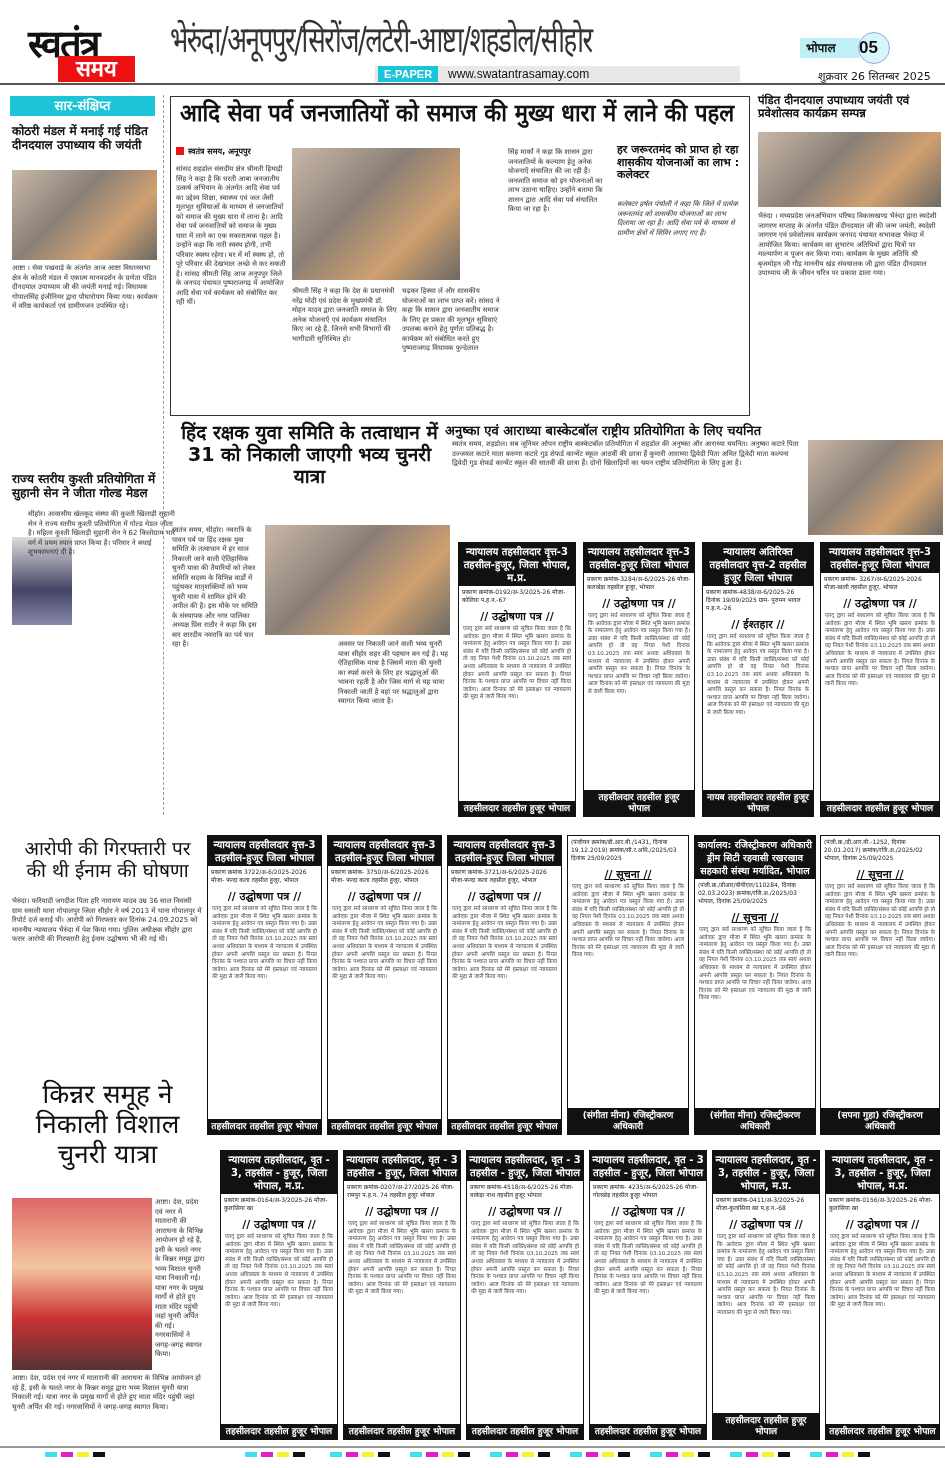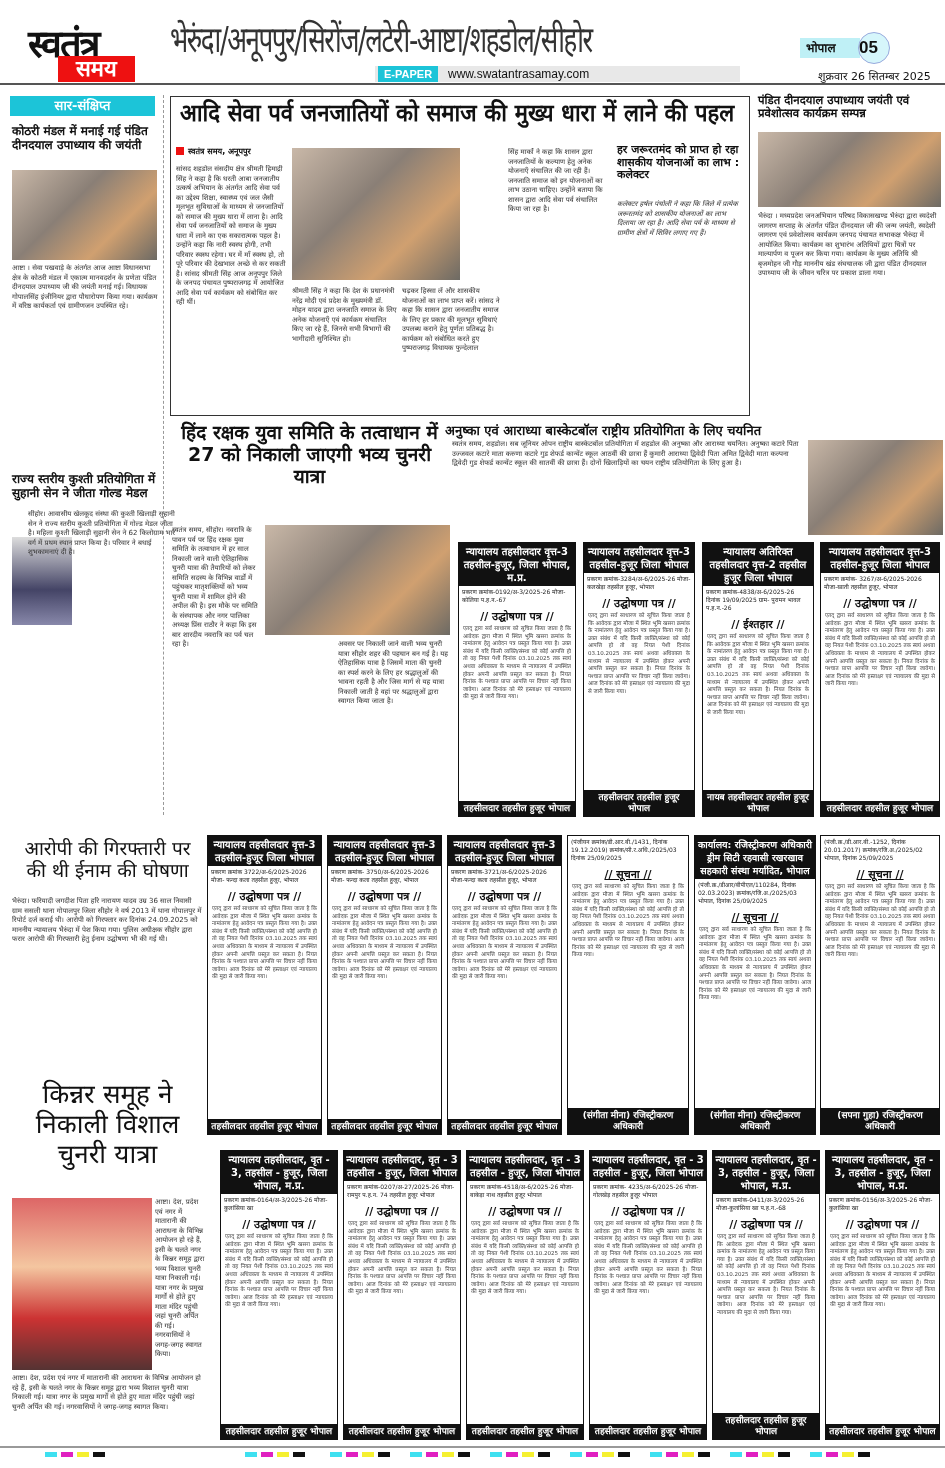--- a/index.html
+++ b/index.html
@@ -62,21 +62,21 @@
 <div class="abs txt" style="left:292px;top:287px;width:105px;height:125px">श्रीमती सिंह ने कहा कि देश के प्रधानमंत्री नरेंद्र मोदी एवं प्रदेश के मुख्यमंत्री डॉ. मोहन यादव द्वारा जनजाति समाज के लिए अनेक योजनाएँ एवं कार्यक्रम संचालित किए जा रहे हैं, जिनसे सभी विभागों की भागीदारी सुनिश्चित हो।</div>
 <div class="abs txt" style="left:402px;top:287px;width:100px;height:125px">चढ़कर हिस्सा लें और शासकीय योजनाओं का लाभ प्राप्त करें। सांसद ने कहा कि शासन द्वारा जनजातीय समाज के लिए हर प्रकार की मूलभूत सुविधाएं उपलब्ध कराने हेतु पूर्णतः प्रतिबद्ध है। कार्यक्रम को संबोधित करते हुए पुष्पराजगढ़ विधायक फुन्देलाल</div>
 <div class="abs txt" style="left:508px;top:148px;width:100px;height:264px">सिंह मार्को ने कहा कि शासन द्वारा जनजातियों के कल्याण हेतु अनेक योजनाएँ संचालित की जा रही हैं। जनजाति समाज को इन योजनाओं का लाभ उठाना चाहिए। उन्होंने बताया कि शासन द्वारा आदि सेवा पर्व संचालित किया जा रहा है।</div>
 <div class="abs hl" style="left:617px;top:144px;width:130px;font-size:11px">हर जरूरतमंद को प्राप्त हो रहा शासकीय योजनाओं का लाभ : कलेक्टर</div>
 <div class="abs txt" style="left:617px;top:200px;width:128px;height:210px;font-style:italic">कलेक्टर हर्षल पंचोली ने कहा कि जिले में प्रत्येक जरूरतमंद को शासकीय योजनाओं का लाभ दिलाया जा रहा है। आदि सेवा पर्व के माध्यम से ग्रामीण क्षेत्रों में शिविर लगाए गए हैं।</div>
 
 <div class="abs hl" style="left:758px;top:94px;width:185px;font-size:11.5px">पंडित दीनदयाल उपाध्याय जयंती एवं प्रवेशोत्सव कार्यक्रम सम्पन्न</div>
 <div class="abs photo" style="left:758px;top:132px;width:183px;height:75px"></div>
 <div class="abs txt" style="left:758px;top:212px;width:183px;height:200px">भैरुंदा । मध्यप्रदेश जनअभियान परिषद विकासखण्ड भैरुंदा द्वारा स्वदेशी जागरण सप्ताह के अंतर्गत पंडित दीनदयाल जी की जन्म जयंती, स्वदेशी जागरण एवं प्रवेशोत्सव कार्यक्रम जनपद पंचायत सभाकक्ष भैरुंदा में आयोजित किया। कार्यक्रम का शुभारंभ अतिथियों द्वारा चित्रों पर माल्यार्पण व पूजन कर किया गया। कार्यक्रम के मुख्य अतिथि श्री बृजमोहन जी गौड़ माननीय खंड संघचालक जी द्वारा पंडित दीनदयाल उपाध्याय जी के जीवन चरित्र पर प्रकाश डाला गया।</div>
 
-<div class="abs hl" style="left:172px;top:422px;width:275px;font-size:19px;text-align:center">हिंद रक्षक युवा समिति के तत्वाधान में 27 को निकाली जाएगी भव्य चुनरी यात्रा</div>
+<div class="abs hl" style="left:172px;top:422px;width:275px;font-size:19px;text-align:center">हिंद रक्षक युवा समिति के तत्वाधान में 31 को निकाली जाएगी भव्य चुनरी यात्रा</div>
 <div class="abs txt" style="left:172px;top:526px;width:90px;height:290px">स्वतंत्र समय, सीहोर। नवरात्रि के पावन पर्व पर हिंद रक्षक युवा समिति के तत्वाधान में हर साल निकाली जाने वाली ऐतिहासिक चुनरी यात्रा की तैयारियों को लेकर समिति सदस्य के विभिन्न वार्डों में पहुंचकर मातृशक्तियों को भव्य चुनरी यात्रा में शामिल होने की अपील की है। इस मौके पर समिति के संस्थापक और नगर पालिका अध्यक्ष प्रिंस राठौर ने कहा कि इस बार शारदीय नवरात्रि का पर्व चल रहा है।</div>
 <div class="abs photo" style="left:265px;top:525px;width:185px;height:110px"></div>
 <div class="abs txt" style="left:338px;top:640px;width:112px;height:175px">अवसर पर निकाली जाने वाली भव्य चुनरी यात्रा सीहोर शहर की पहचान बन गई है। यह ऐतिहासिक यात्रा है जिसमें माता की चुनरी का स्पर्श करने के लिए हर श्रद्धालुओं की भावना रहती है और जिस मार्ग से यह यात्रा निकाली जाती है वहां पर श्रद्धालुओं द्वारा स्वागत किया जाता है।</div>
 
 <div class="abs hl" style="left:445px;top:424px;width:500px;font-size:13px;white-space:nowrap">अनुष्का एवं आराध्या बास्केटबॉल राष्ट्रीय प्रतियोगिता के लिए चयनित</div>
 <div class="abs txt" style="left:452px;top:440px;width:350px;height:95px">स्वतंत्र समय, शहडोल। सब जूनियर ओपन राष्ट्रीय बास्केटबॉल प्रतियोगिता में शहडोल की अनुष्का और आराध्या चयनित। अनुष्का कटारे पिता उज्जवल कटारे माता करुणा कटारे गुड शेफर्ड कान्वेंट स्कूल आठवीं की छात्रा हैं कुमारी आराध्या द्विवेदी पिता अमित द्विवेदी माता कल्पना द्विवेदी गुड शेफर्ड कान्वेंट स्कूल की सातवीं की छात्रा हैं। दोनों खिलाड़ियों का चयन राष्ट्रीय प्रतियोगिता के लिए हुआ है।</div>
 <div class="abs photo" style="left:808px;top:440px;width:135px;height:95px"></div>
 
 <div class="abs box" style="left:458px;top:542px;width:118px;height:275px">
  <div class="bh">न्यायालय तहसीलदार वृत्त-3 तहसील-हुजूर, जिला भोपाल, म.प्र.</div>

